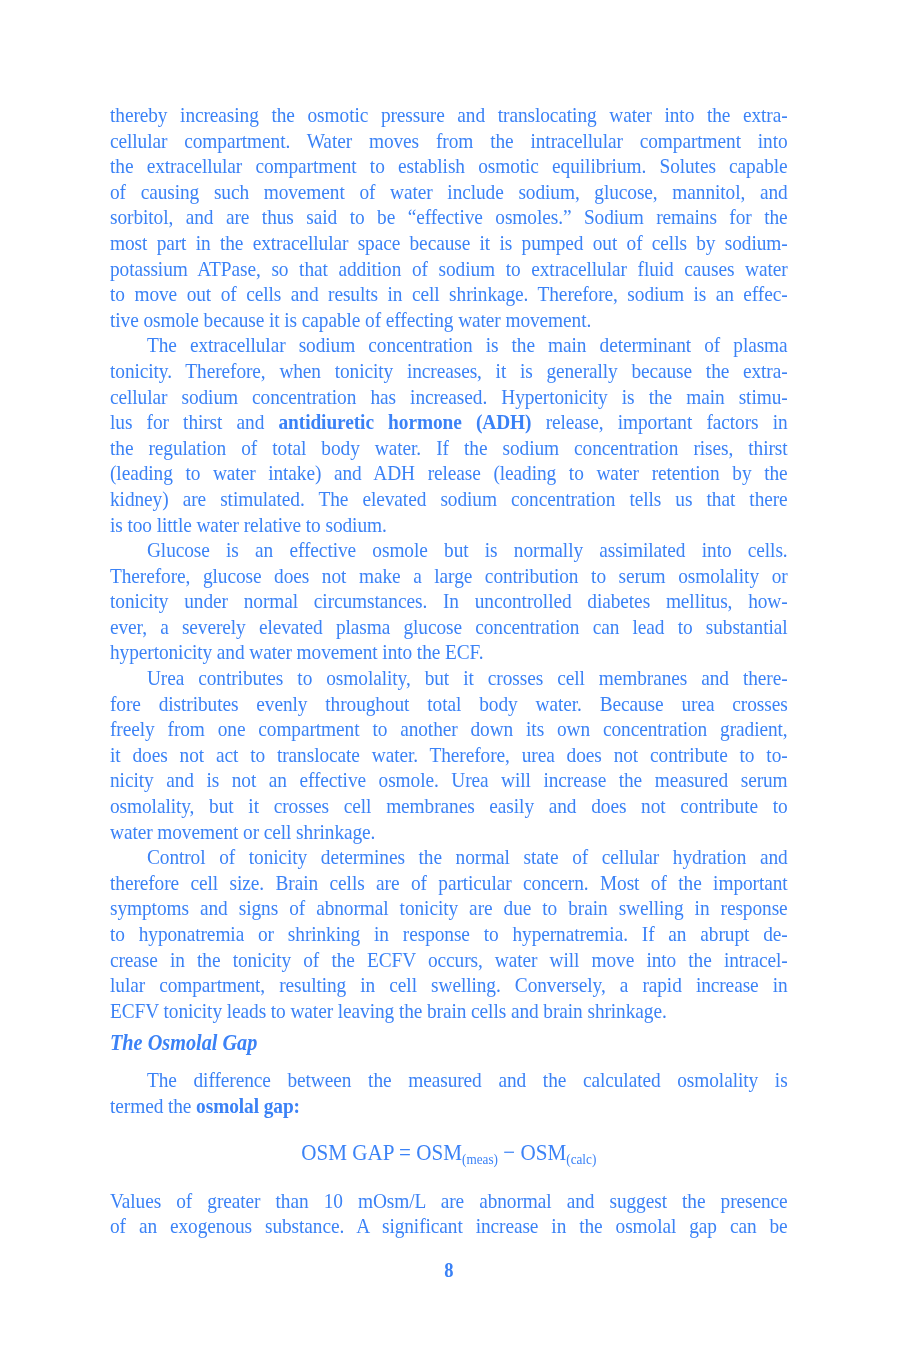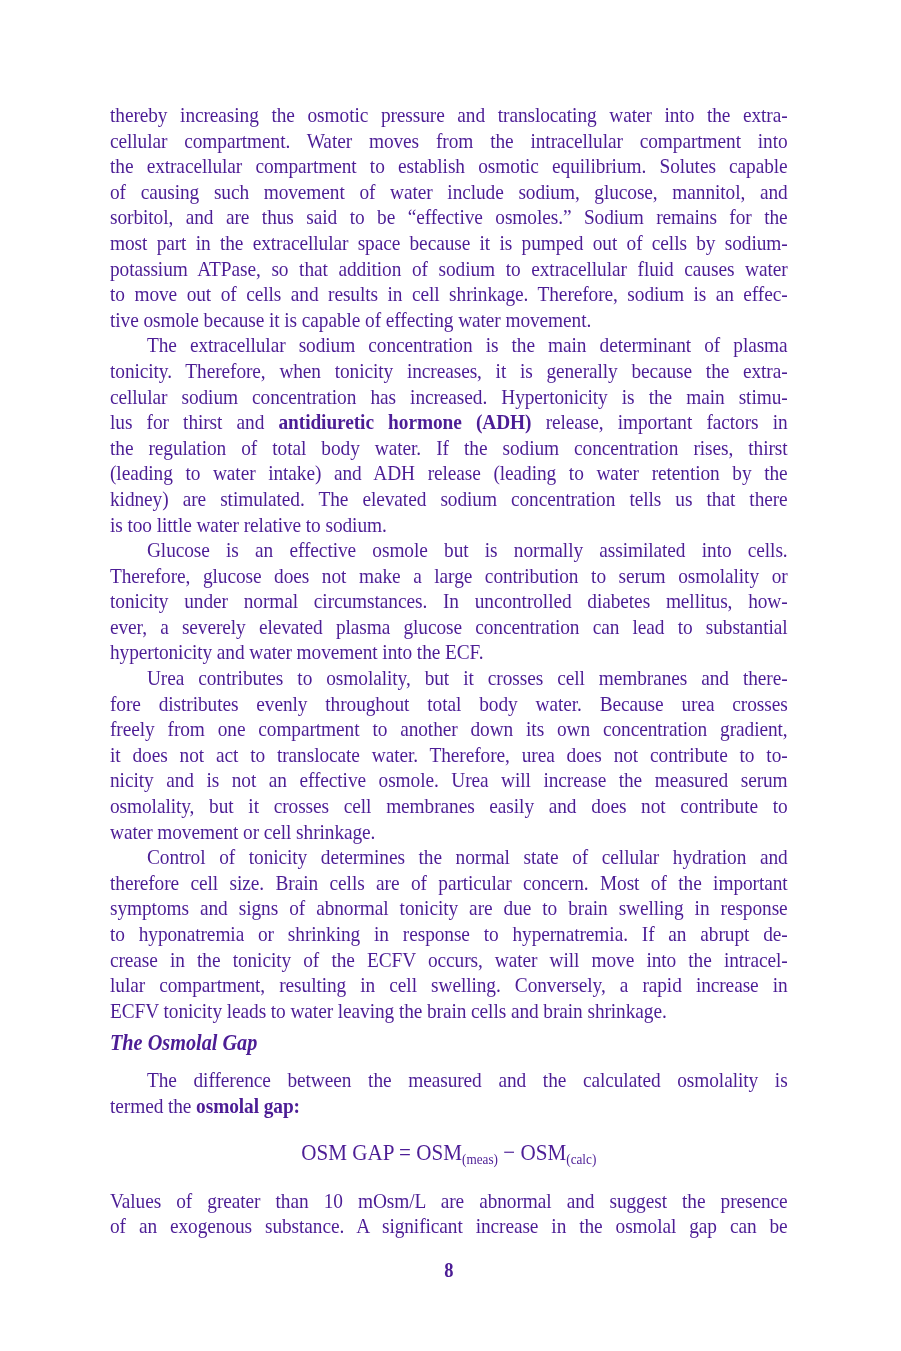--- a/index.html
+++ b/index.html
@@ -6,21 +6,21 @@
     margin: 0; padding: 0;
     width: 901px; height: 1351px;
     background: #ffffff;
     overflow: hidden;
   }
   .page {
     position: relative;
     width: 901px; height: 1351px;
     background: #ffffff;
     font-family: "Liberation Serif", "DejaVu Serif", serif;
-    color: #4c1d95;
+    color: #3b82f6;
   }
   .text-block {
     position: absolute;
     left: 110px; top: 102px;
     width: 770px;
     transform: scaleX(0.88);
     transform-origin: top left;
     font-size: 22px;
     line-height: 25.6px;
   }

